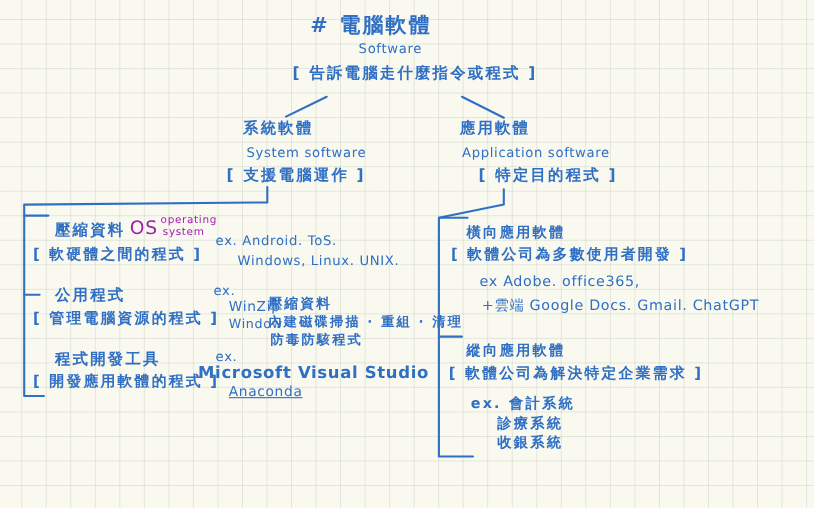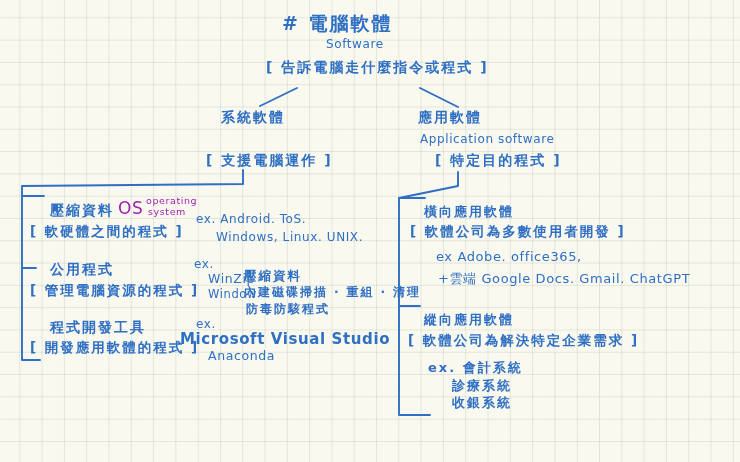--- a/index.html
+++ b/index.html
@@ -42,21 +42,21 @@
   .t-ex2a{left:194px;top:258px;font-size:12px;}
   .t-ex2b{left:208px;top:272px;font-size:12.5px;}
   .t-ex2c{left:244px;top:269px;font-size:12.5px;}
   .t-ex2d{left:208px;top:288px;font-size:11.5px;}
   .t-ex2e{left:244px;top:286px;font-size:12px;}
   .t-ex2f{left:246px;top:303px;font-size:12px;}
   .t-dev{left:50px;top:320px;font-size:14px;}
   .t-dev-br{left:30px;top:340px;font-size:13.5px;}
   .t-ex3a{left:196px;top:318px;font-size:12px;}
   .t-ex3b{left:180px;top:332px;font-size:15px;font-weight:bold;}
-  .t-ex3c{left:208px;top:349px;font-size:12.5px;}
+  .t-ex3c{left:208px;top:349px;font-size:12.5px;text-decoration:underline;}
   .t-hor{left:424px;top:205px;font-size:13px;}
   .t-hor-br{left:410px;top:224px;font-size:13.5px;}
   .t-ex4a{left:424px;top:250px;font-size:13px;margin-left:12px;}
   .t-ex4b{left:438px;top:272px;font-size:13px;}
   .t-ver{left:424px;top:313px;font-size:13px;text-align:center;}
   .t-ver-br{left:408px;top:333px;font-size:13.5px;}
   .t-ex5a{left:428px;top:361px;font-size:13px;}
   .t-ex5b{left:452px;top:379px;font-size:13px;}
   .t-ex5c{left:452px;top:396px;font-size:13px;}
 </style>
@@ -77,20 +77,21 @@
   </svg>
 
   <div class="ink han t-title">
     <span>#</span>
     <span>電腦軟體</span>
   </div>
   <div class="ink lat t-title-en">Software</div>
   <div class="ink han t-title-br">[ 告訴電腦走什麼指令或程式 ]</div>
 
   <div class="ink han t-sys">系統軟體</div>
+  <div class="ink lat t-sys-en">System software</div>
   <div class="ink han t-sys-br">[ 支援電腦運作 ]</div>
 
   <div class="ink han t-app">應用軟體</div>
   <div class="ink lat t-app-en">Application software</div>
   <div class="ink han t-app-br">[ 特定目的程式 ]</div>
 
   <div class="ink han t-os">壓縮資料</div>
   <div class="ink lat pink t-os-abbr">OS</div>
   <div class="ink lat pink t-os-en1">operating</div>
   <div class="ink lat pink t-os-en2">system</div>

